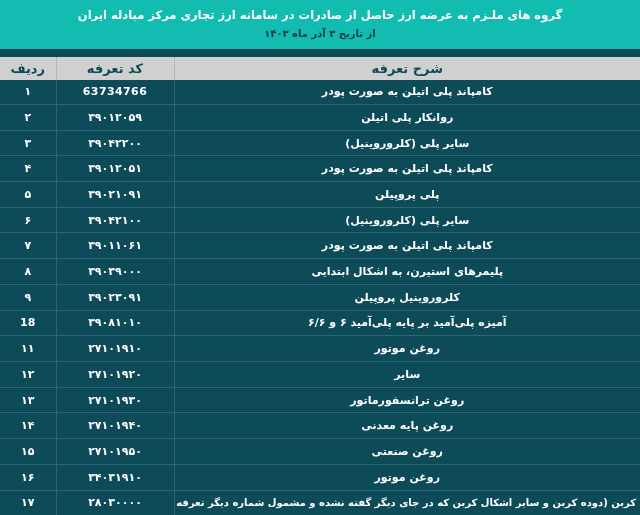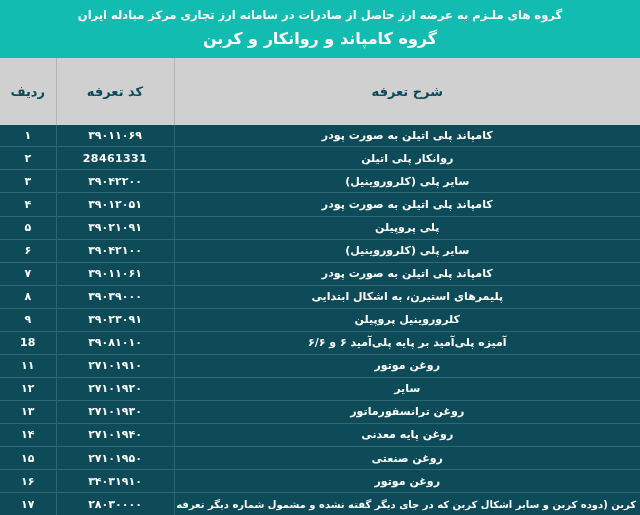--- a/index.html
+++ b/index.html
@@ -14,20 +14,21 @@
     overflow: hidden;
   }
 
   .sheet {
     width: 640px;
     height: 515px;
     position: relative;
     background: #0d4b58;
     display: flex;
     flex-direction: column;
+    gap: 8px;
   }
 
   
   .banner {
     background: #12bcb0;
     padding: 6px 0 7px 0;
     text-align: center;
     flex: 0 0 auto;
   }
   .banner-line1 {
@@ -64,23 +65,23 @@
     width: 100%;
     border-collapse: collapse;
     table-layout: fixed;
     height: 100%;
   }
   table.tariff thead th {
     background: #d0d0d0;
     color: #0d4b58;
     font-size: 13px;
     font-weight: bold;
-    height: 51px;
+    height: 23px;
     border-left: 1px solid #b4b4b4;
-    padding: 8px 4px;
+    padding: 0 4px;
     vertical-align: middle;
   }
   table.tariff thead th:last-child {
     border-left: none;
   }
   table.tariff tbody td {
     color: #ffffff;
     font-size: 11px;
     font-weight: bold;
     text-align: center;
@@ -106,46 +107,46 @@
   td.cell-desc { font-size: 11.5px; }
   tr.long-row td.cell-desc { font-size: 10px; }
 </style>
 </head>
 <body>
 
 <div class="sheet">
 
   <div class="banner">
     <div class="banner-line1">گروه های ملـزم به عرضه ارز حاصل از صادرات در سامانه ارز تجاری مرکز مبادله ایران</div>
-    <div class="banner-line2">گروه کامپاند و روانکار و کربن</div>
+    <div class="banner-line3">از تاریخ ۳ آذر ماه ۱۴۰۳</div>
   </div>
 
   <div class="table-wrap">
     <table class="tariff">
       <colgroup>
         <col class="col-desc">
         <col class="col-code">
         <col class="col-row">
       </colgroup>
       <thead>
         <tr>
           <th>شرح تعرفه</th>
           <th>کد تعرفه</th>
           <th>ردیف</th>
         </tr>
       </thead>
       <tbody id="tariff-body">
           <tr>
             <td class="cell-desc">کامپاند پلی اتیلن به صورت پودر</td>
-            <td class="cell-code">۳۹۰۱۱۰۶۹</td>
+            <td class="cell-code">63734766</td>
             <td class="cell-row">۱</td>
           </tr>
           <tr>
             <td class="cell-desc">روانکار پلی اتیلن</td>
-            <td class="cell-code">28461331</td>
+            <td class="cell-code">۳۹۰۱۲۰۵۹</td>
             <td class="cell-row">۲</td>
           </tr>
           <tr>
             <td class="cell-desc">سایر پلی (کلروروینیل)</td>
             <td class="cell-code">۳۹۰۴۲۲۰۰</td>
             <td class="cell-row">۳</td>
           </tr>
           <tr>
             <td class="cell-desc">کامپاند پلی اتیلن به صورت پودر</td>
             <td class="cell-code">۳۹۰۱۲۰۵۱</td>

